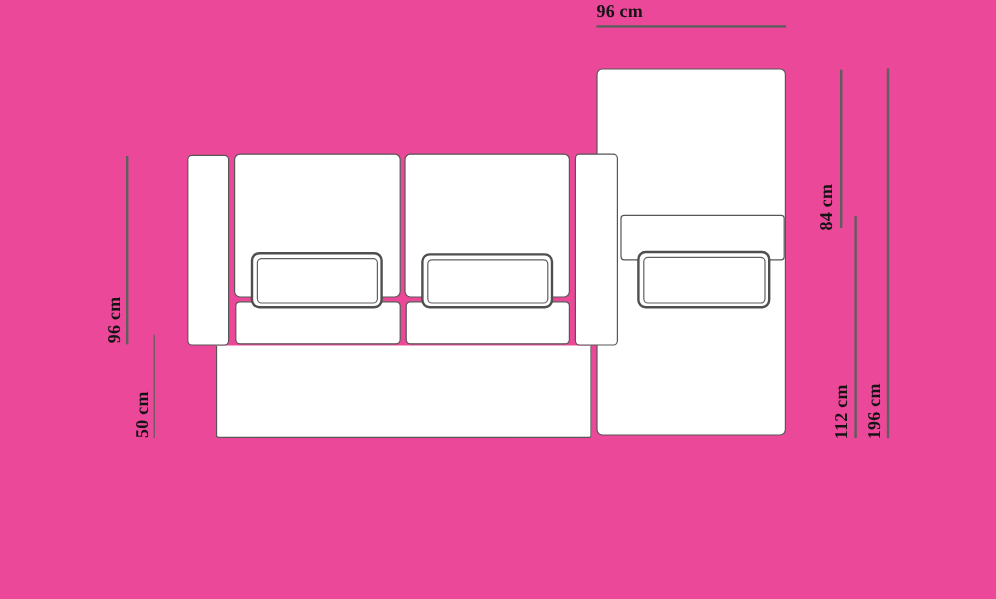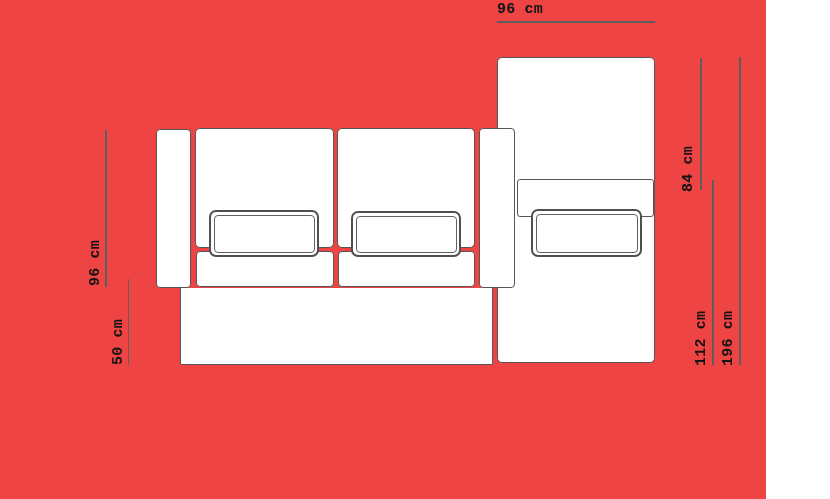--- a/index.html
+++ b/index.html
@@ -1,18 +1,18 @@
 <!DOCTYPE html>
 <html><head>
 <meta charset="utf-8">
 <style>
   html,body{margin:0;padding:0;background:#fff;}
   #canvas{
-    position:relative;width:766px;height:499px;background:#ef4444;overflow:hidden;
-    font-family:Liberation Mono, monospace;
+    position:relative;width:830px;height:499px;background:#ec4899;overflow:hidden;
+    font-family:Liberation Serif, serif;
   }
   
   .part{
     position:absolute;background:#ffffff;border:1.5px solid #565656;box-sizing:border-box;
   }
   .chaise   {left:497px;top:57px;width:158px;height:306px;border-radius:5px;z-index:1;}
   .platform {left:180px;top:288px;width:313px;height:77px;border-top:none;
              border-bottom-left-radius:2px;border-bottom-right-radius:2px;z-index:1;}
   .band     {left:517px;top:179px;width:137px;height:38px;border-radius:3px;z-index:2;}
   .armrest-l{left:156px;top:129px;width:35px;height:159px;border-radius:4px;z-index:4;}

